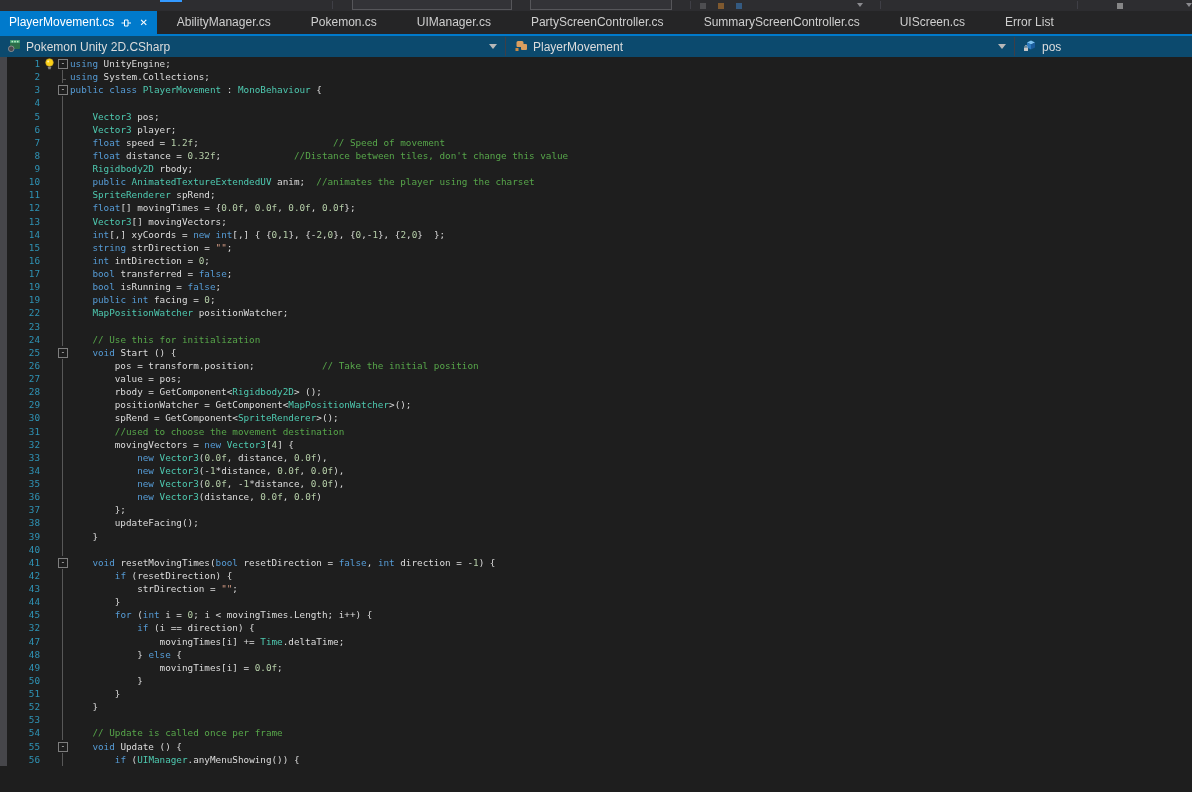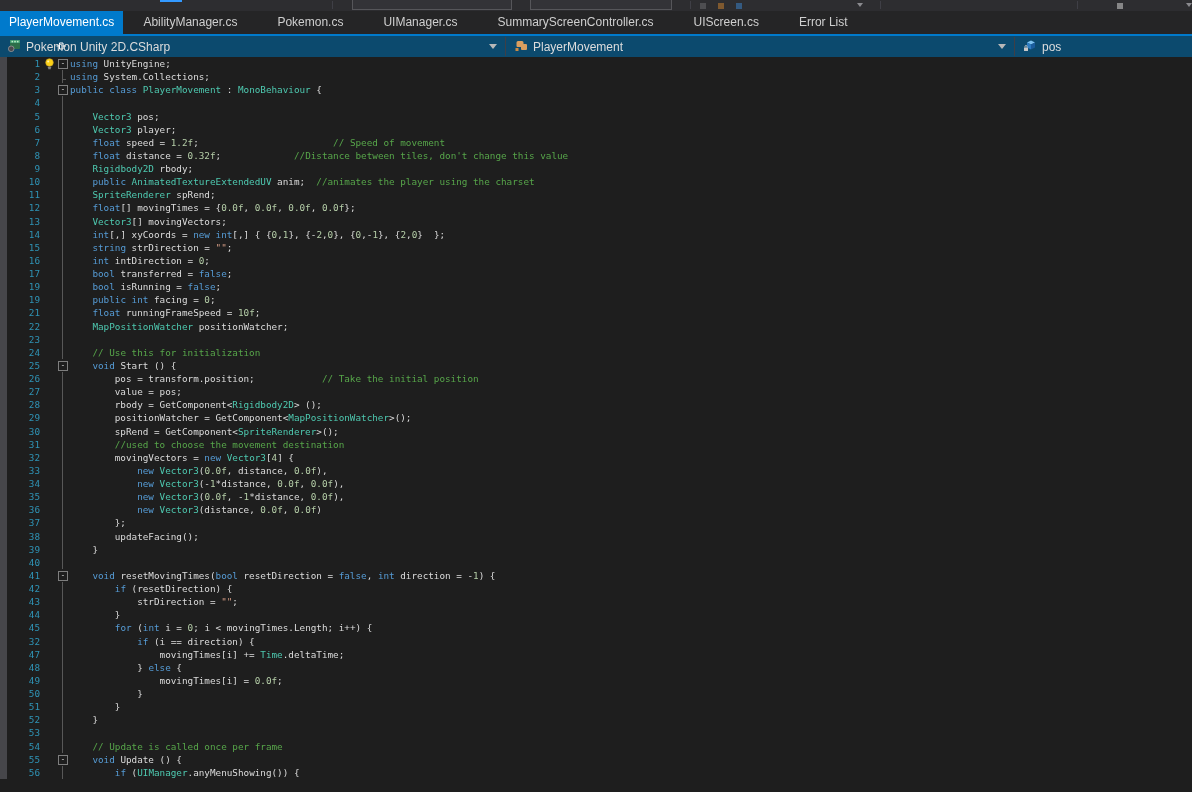--- a/index.html
+++ b/index.html
@@ -8,21 +8,21 @@
   
   .topstrip{height:11px;background:#2D2D30;position:relative;}
   .topstrip .tbox{position:absolute;top:0;height:9px;border:1px solid #56565A;border-top:none;background:#333337;}
   .topstrip .tsep{position:absolute;top:1px;height:8px;width:1px;background:#3F3F46;}
   .topstrip .tdot{position:absolute;top:3px;width:6px;height:6px;background:#6a6a6e;opacity:.55;}
   .topstrip .tblue{position:absolute;top:0;height:2px;width:22px;background:#3399FF;}
   .topstrip .tchev{position:absolute;top:3px;width:0;height:0;border:3px solid transparent;border-top:4px solid #8A8A8E;}
 
   
   .tabrow{height:23px;background:#252526;border-bottom:2px solid #007ACC;display:flex;align-items:stretch;}
-  .tab{font-size:12px;line-height:23px;color:#CFCFCF;padding:0 20px;white-space:nowrap;cursor:default;flex-direction:column;}
+  .tab{font-size:12px;line-height:23px;color:#CFCFCF;padding:0 20px;white-space:nowrap;cursor:default;}
   .tab.active{background:#007ACC;color:#FFFFFF;padding:0 9px;display:flex;align-items:center;gap:7px;}
   .tab.active .lbl{line-height:23px;}
   .tab .pin svg{display:block;}
   .tab .cls{font-size:10px;line-height:10px;color:#FFF;}
 
   
   .navbar{height:21px;background:#0c4a6e;display:flex;align-items:stretch;}
   .combo{display:flex;align-items:center;gap:5px;padding:0 8px;position:relative;}
   .combo .txt{font-size:12px;color:#DCDCDC;white-space:nowrap;}
   .combo .chev{margin-left:auto;width:0;height:0;border:4px solid transparent;border-top:5px solid #B8B8B8;margin-top:4px;}
@@ -73,20 +73,21 @@
       <span class="pin">
         <svg width="11" height="10" viewBox="0 0 11 10">
           <path d="M0.5 5 H3.5 M3.5 2 H7 V8 H3.5 Z M7 5 H10" stroke="#FFFFFF" stroke-width="1" fill="none"></path>
         </svg>
       </span>
       <span class="cls">✕</span>
     </div>
     <div class="tab">AbilityManager.cs</div>
     <div class="tab">Pokemon.cs</div>
     <div class="tab">UIManager.cs</div>
+    <div class="tab">PartyScreenController.cs</div>
     <div class="tab">SummaryScreenController.cs</div>
     <div class="tab">UIScreen.cs</div>
     <div class="tab">Error List</div>
   </div>
 
 <div class="navbar">
   <div class="combo proj">
     <span>
       <svg width="13" height="13" viewBox="0 0 13 13">
         <rect x="2" y="1" width="10" height="9" rx="1" fill="#2C6E49"></rect>
@@ -266,27 +267,20 @@
     </div>
     <div class="row">
       <div class="mstrip"></div>
       <div class="ln">19</div>
       <div class="bulbcell"></div>
       <div class="fold line"></div>
       <div class="code"><span class="tk-x">    </span><span class="tk-k">public int</span><span class="tk-x"> facing = </span><span class="tk-n">0</span><span class="tk-x">;</span></div>
     </div>
     <div class="row">
       <div class="mstrip"></div>
-      <div class="ln">21</div>
-      <div class="bulbcell"></div>
-      <div class="fold line"></div>
-      <div class="code"><span class="tk-x">    </span><span class="tk-k">float</span><span class="tk-x"> runningFrameSpeed = </span><span class="tk-n">10f</span><span class="tk-x">;</span></div>
-    </div>
-    <div class="row">
-      <div class="mstrip"></div>
       <div class="ln">22</div>
       <div class="bulbcell"></div>
       <div class="fold line"></div>
       <div class="code"><span class="tk-x">    </span><span class="tk-y">MapPositionWatcher</span><span class="tk-x"> positionWatcher;</span></div>
     </div>
     <div class="row">
       <div class="mstrip"></div>
       <div class="ln">23</div>
       <div class="bulbcell"></div>
       <div class="fold line"></div>

